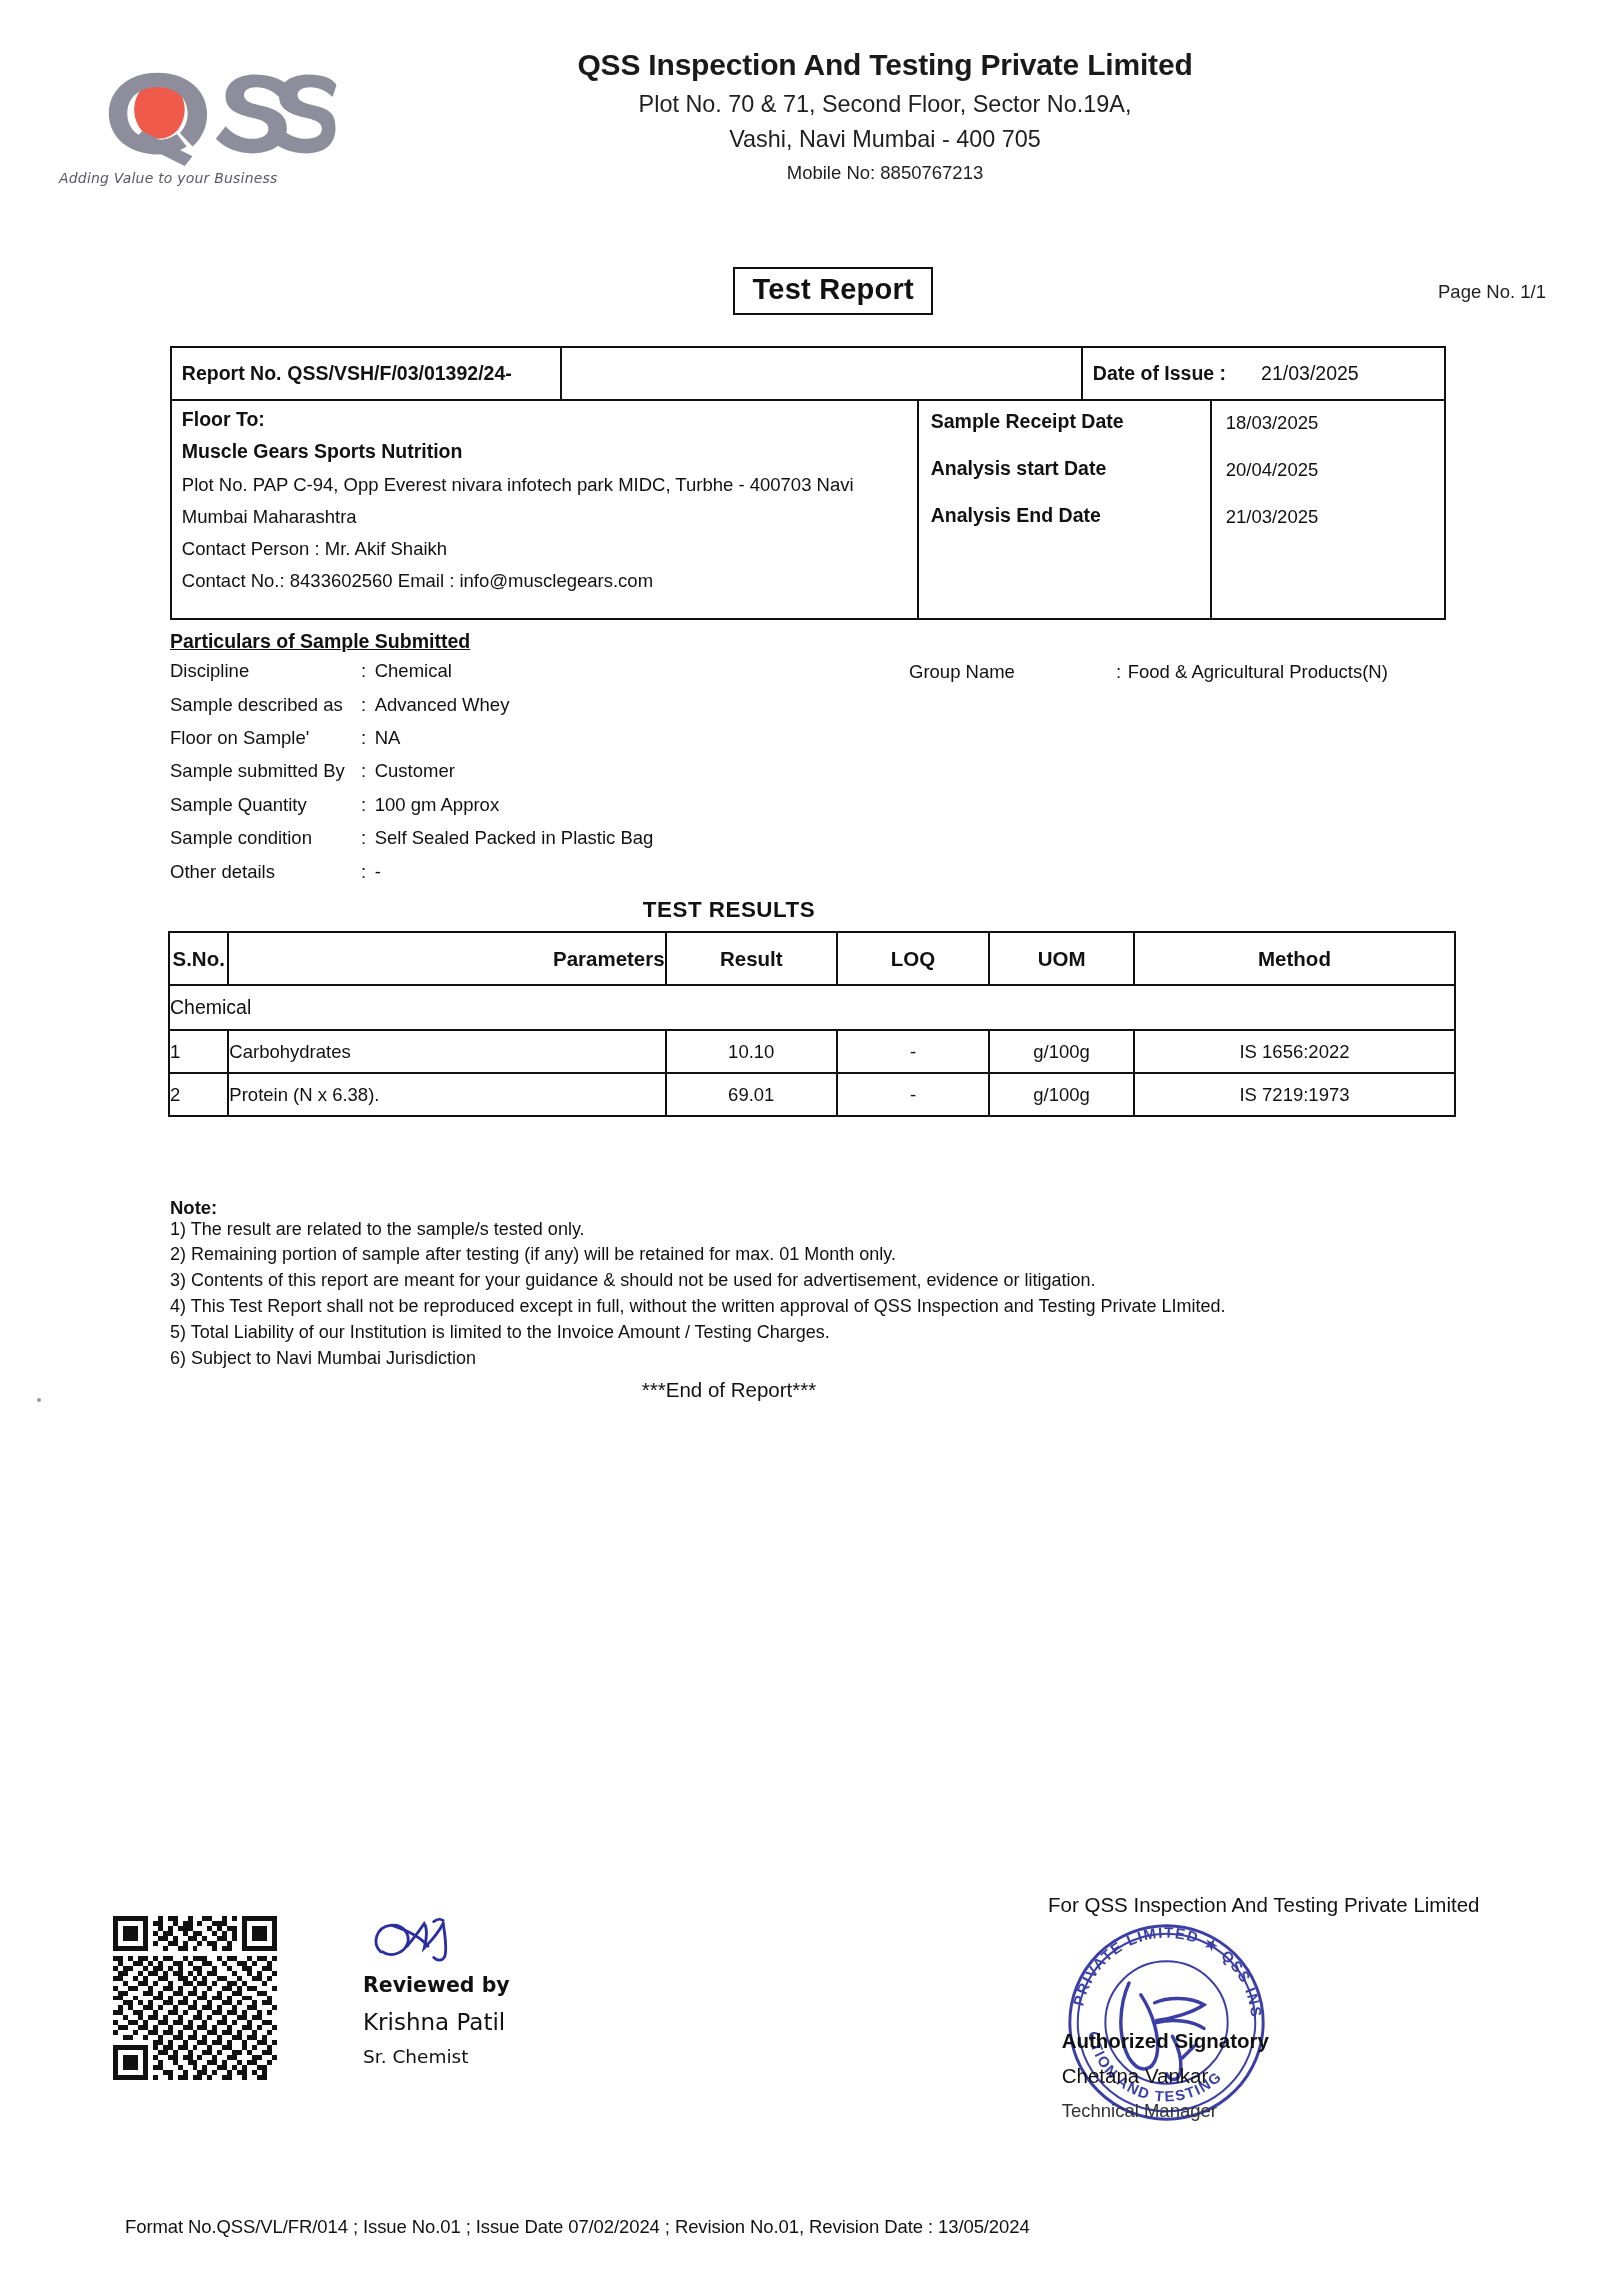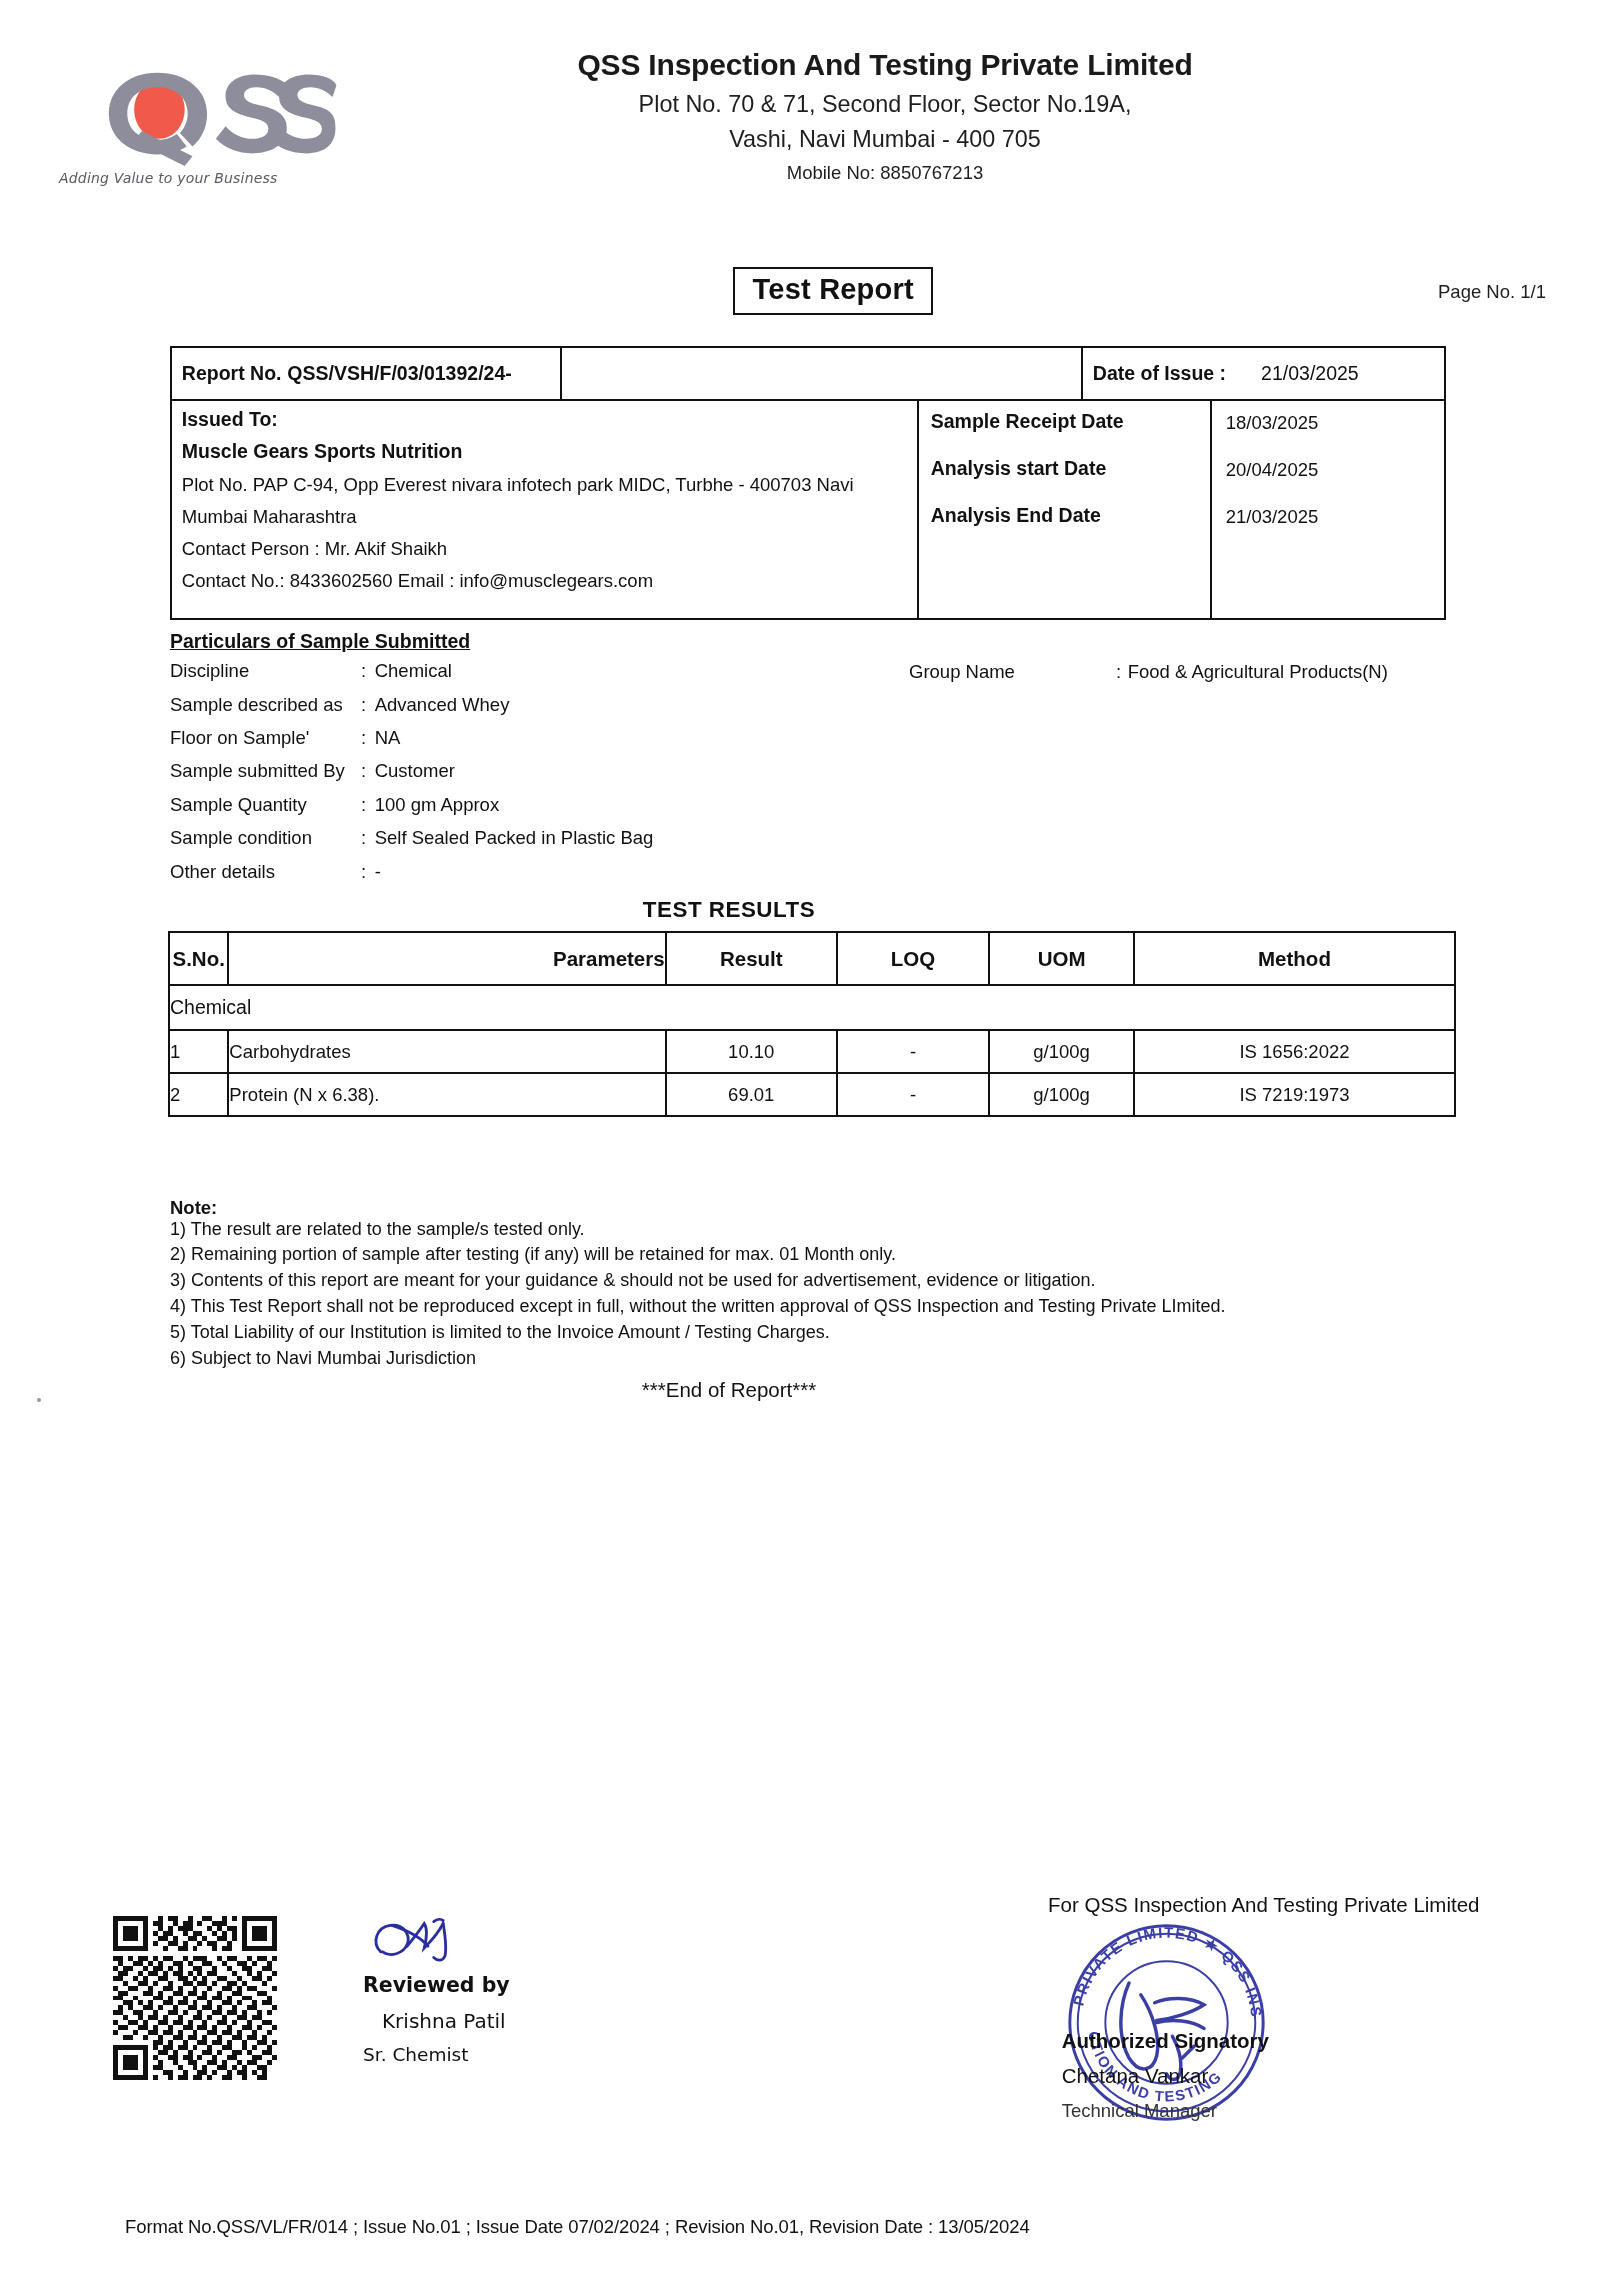--- a/index.html
+++ b/index.html
@@ -276,21 +276,21 @@
     width: 332px;
   }
   .sig-mark { height: 53px; }
   .reviewed .rv-title {
     font-family: "DejaVu Sans", sans-serif;
     font-size: 20.5px; font-weight: bold;
     margin-top: 2px;
   }
   .reviewed .rv-name {
     font-family: "DejaVu Sans", sans-serif;
-    font-size: 20px; margin-top: 11.7px; margin-left: 19px;
+    font-size: 23px; margin-top: 11.7px;
   }
   .reviewed .rv-desig {
     font-family: "DejaVu Sans", sans-serif;
     font-size: 18.5px; margin-top: 11.7px;
   }
   .authorized {
     position: absolute;
     left: 1048px;
     top: 7.8px;
     width: 507px;
@@ -368,21 +368,21 @@
       </div>
       <div class="cell-blank"></div>
       <div class="cell-doi">
         <span class="lbl">Date of Issue :</span>
         <span class="val">21/03/2025</span>
       </div>
     </div>
 
     <div class="info-row2">
       <div class="issued-to">
-        <div class="it-head">Issued To:</div>
+        <div class="it-head">Floor To:</div>
         <div class="it-name">Muscle Gears Sports Nutrition</div>
         <div class="it-line">Plot No. PAP C-94, Opp Everest nivara infotech park MIDC, Turbhe - 400703 Navi</div>
         <div class="it-line">Mumbai Maharashtra</div>
         <div class="it-line">Contact Person :  Mr. Akif Shaikh</div>
         <div class="it-line">Contact No.: 8433602560  Email : info@musclegears.com</div>
       </div>
       <div class="dates-left">
         <div class="d-lbl">Sample Receipt Date</div>
         <div class="d-lbl">Analysis start Date</div>
         <div class="d-lbl">Analysis End Date</div>

